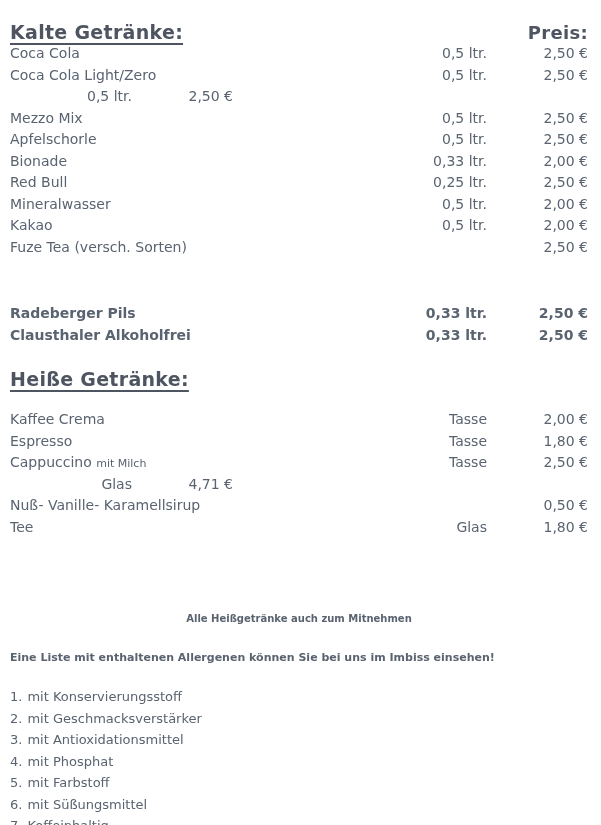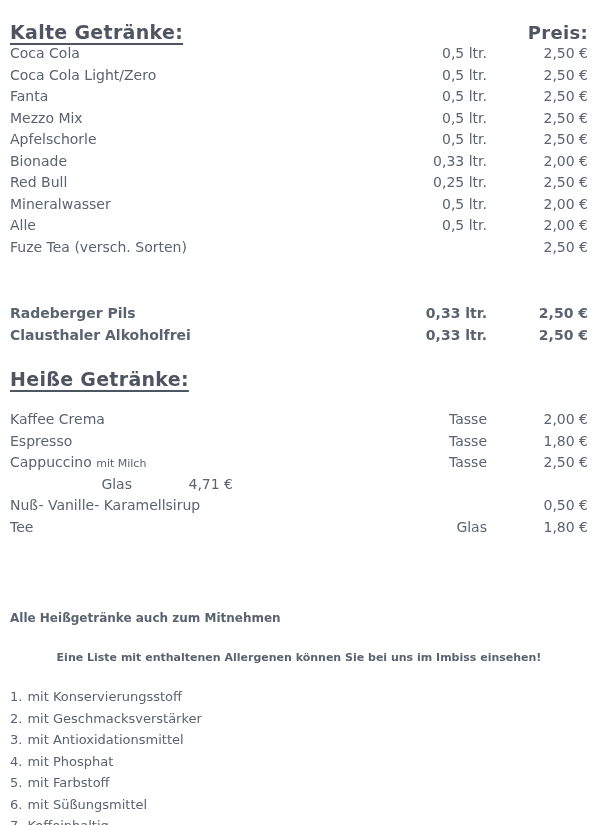--- a/index.html
+++ b/index.html
@@ -41,26 +41,26 @@
   .item-name{flex:1;white-space:nowrap;overflow:hidden;}
   .item-note{font-size:11px;}
   .item-size{width:122px;text-align:right;white-space:nowrap;}
   .item-price{width:101px;text-align:right;white-space:nowrap;}
   #cold-rows{}
   #beer-rows{margin-top:45px;font-weight:bold;}
   .hot-heading{margin-top:22px;}
   #hot-rows{margin-top:19px;}
   .takeaway{
     margin:72px 0 8px 0;
-    font-size:12px;font-weight:700;
+    text-align:center;
+    font-size:10px;font-weight:700;
     line-height:17px;
   }
   .allergens{
     margin:24px 0 0 0;
-    text-align:center;
     font-size:11px;font-weight:700;
     line-height:13px;
   }
   .footnotes{
     list-style:none;margin:22px 0 0 0;padding:0 0 0 0;
   }
   .footnotes li{
     height:21.5px;line-height:21.5px;
     font-size:13px;
     white-space:nowrap;
@@ -82,21 +82,20 @@
         <span class="item-name"><span>Coca Cola</span></span>
         <span class="item-size">0,5 ltr.</span>
         <span class="item-price">2,50 €</span>
       </div>
       <div class="row">
         <span class="item-name"><span>Coca Cola Light/Zero</span></span>
         <span class="item-size">0,5 ltr.</span>
         <span class="item-price">2,50 €</span>
       </div>
       <div class="row">
-        <span class="item-name"><span>Fanta</span></span>
         <span class="item-size">0,5 ltr.</span>
         <span class="item-price">2,50 €</span>
       </div>
       <div class="row">
         <span class="item-name"><span>Mezzo Mix</span></span>
         <span class="item-size">0,5 ltr.</span>
         <span class="item-price">2,50 €</span>
       </div>
       <div class="row">
         <span class="item-name"><span>Apfelschorle</span></span>
@@ -112,21 +111,21 @@
         <span class="item-name"><span>Red Bull</span></span>
         <span class="item-size">0,25 ltr.</span>
         <span class="item-price">2,50 €</span>
       </div>
       <div class="row">
         <span class="item-name"><span>Mineralwasser</span></span>
         <span class="item-size">0,5 ltr.</span>
         <span class="item-price">2,00 €</span>
       </div>
       <div class="row">
-        <span class="item-name"><span>Alle</span></span>
+        <span class="item-name"><span>Kakao</span></span>
         <span class="item-size">0,5 ltr.</span>
         <span class="item-price">2,00 €</span>
       </div>
       <div class="row">
         <span class="item-name"><span>Fuze Tea (versch. Sorten)</span></span>
         <span class="item-price">2,50 €</span>
       </div>
     </div>
 
   <div class="rows" id="beer-rows">

